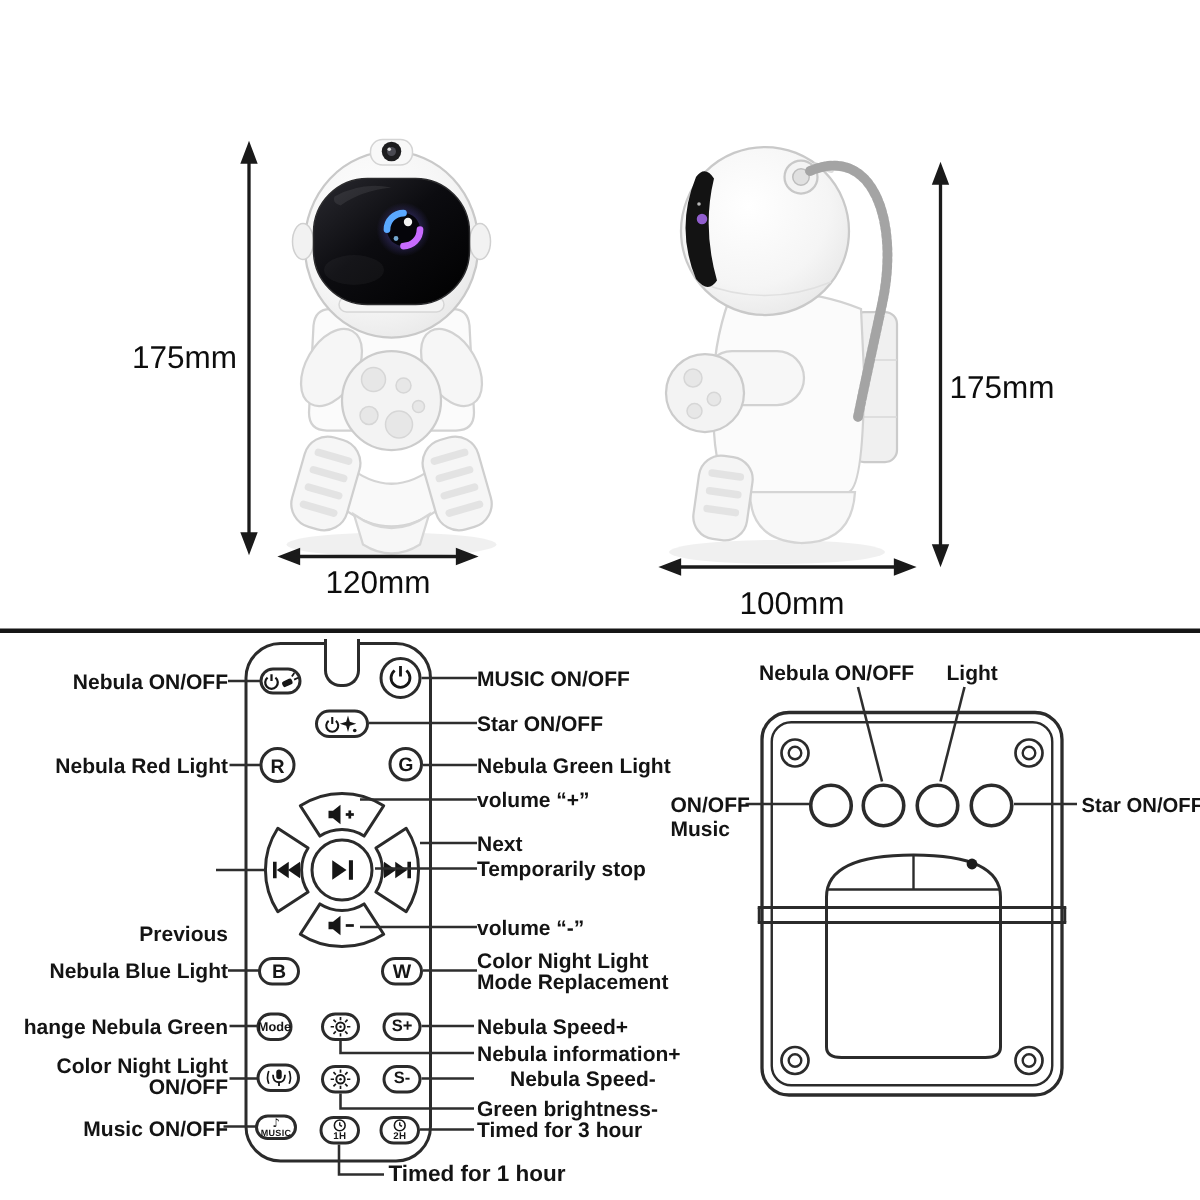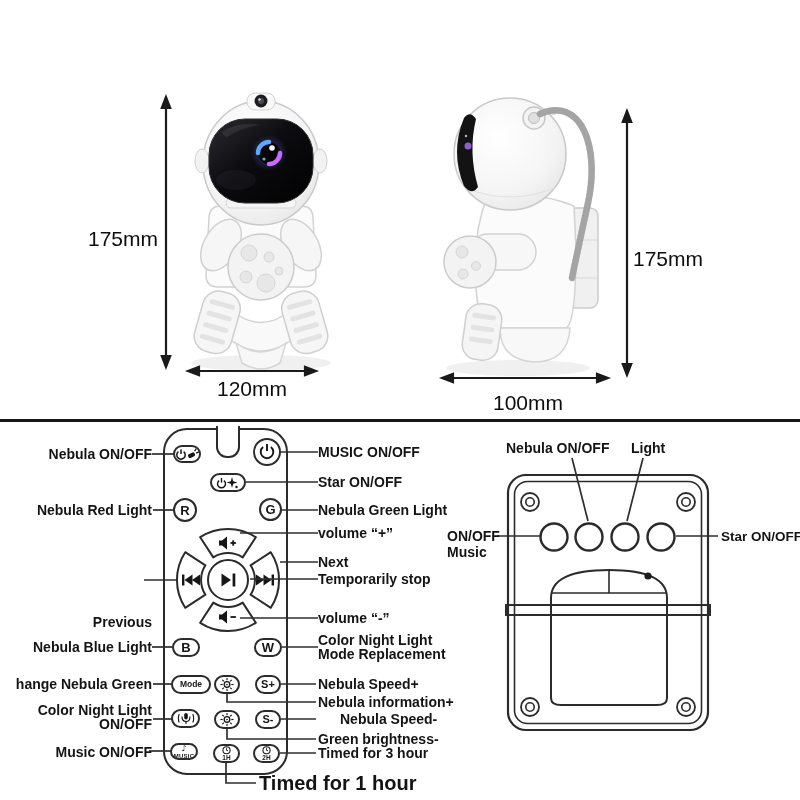--- a/index.html
+++ b/index.html
@@ -264,21 +264,21 @@
     <span class="key">G</span>
   </div>
 
   <div class="btn pill" style="left:172px;top:638px;width:28px;height:19px;">
     <span class="key">B</span>
   </div>
   <div class="btn pill" style="left:254px;top:638px;width:28px;height:19px;">
     <span class="key">W</span>
   </div>
 
-  <div class="btn pill" style="left:171px;top:675px;width:40px;height:19px;">
+  <div class="btn pill" style="left:171px;top:675px;width:24px;height:19px;">
     <span class="key-sm">Mode</span>
   </div>
   <div class="btn pill" style="left:214px;top:675px;width:26px;height:19px;">
     <svg width="16" height="16" viewBox="-8 -8 16 16">
       <circle r="3" fill="none" stroke="#161616" stroke-width="1.4"></circle>
         <circle r="0.9" fill="#161616"></circle>
       <g stroke="#161616" stroke-width="1.2">
         <line y1="-4.6" y2="-7"></line>
           <line y1="4.6" y2="7"></line>
           <line x1="-4.6" x2="-7"></line>
@@ -404,21 +404,21 @@
   <div class="lbl-r" style="top:554px;">Next</div>
   <div class="lbl-r" style="top:571px;">Temporarily stop</div>
   <div class="lbl-r" style="top:610px;">volume “-”</div>
   <div class="lbl-r" style="top:632px;">Color Night Light</div>
   <div class="lbl-r" style="top:646px;">Mode Replacement</div>
   <div class="lbl-r" style="top:676px;">Nebula Speed+</div>
   <div class="lbl-r" style="top:694px;">Nebula information+</div>
   <div class="lbl-r" style="top:711px;padding-left:22px;">Nebula Speed-</div>
   <div class="lbl-r" style="top:731px;">Green brightness-</div>
   <div class="lbl-r" style="top:745px;">Timed for 3 hour</div>
-  <div class="lbl-b" style="left:259px;top:775px;font-size:20px;">Timed for 1 hour</div>
+  <div class="lbl-b" style="left:259px;top:775px;font-size:15px;">Timed for 1 hour</div>
 
   <div class="lbl-b" style="left:506px;top:440px;">Nebula ON/OFF</div>
   <div class="lbl-b" style="left:631px;top:440px;">Light</div>
   <div class="lbl-b" style="left:447px;top:528px;">ON/OFF</div>
   <div class="lbl-b" style="left:447px;top:544px;">Music</div>
   <div class="lbl-b" style="left:721px;top:529px;font-size:13.5px;">Star ON/OFF</div>
 
 </div>
 
 </body></html>

